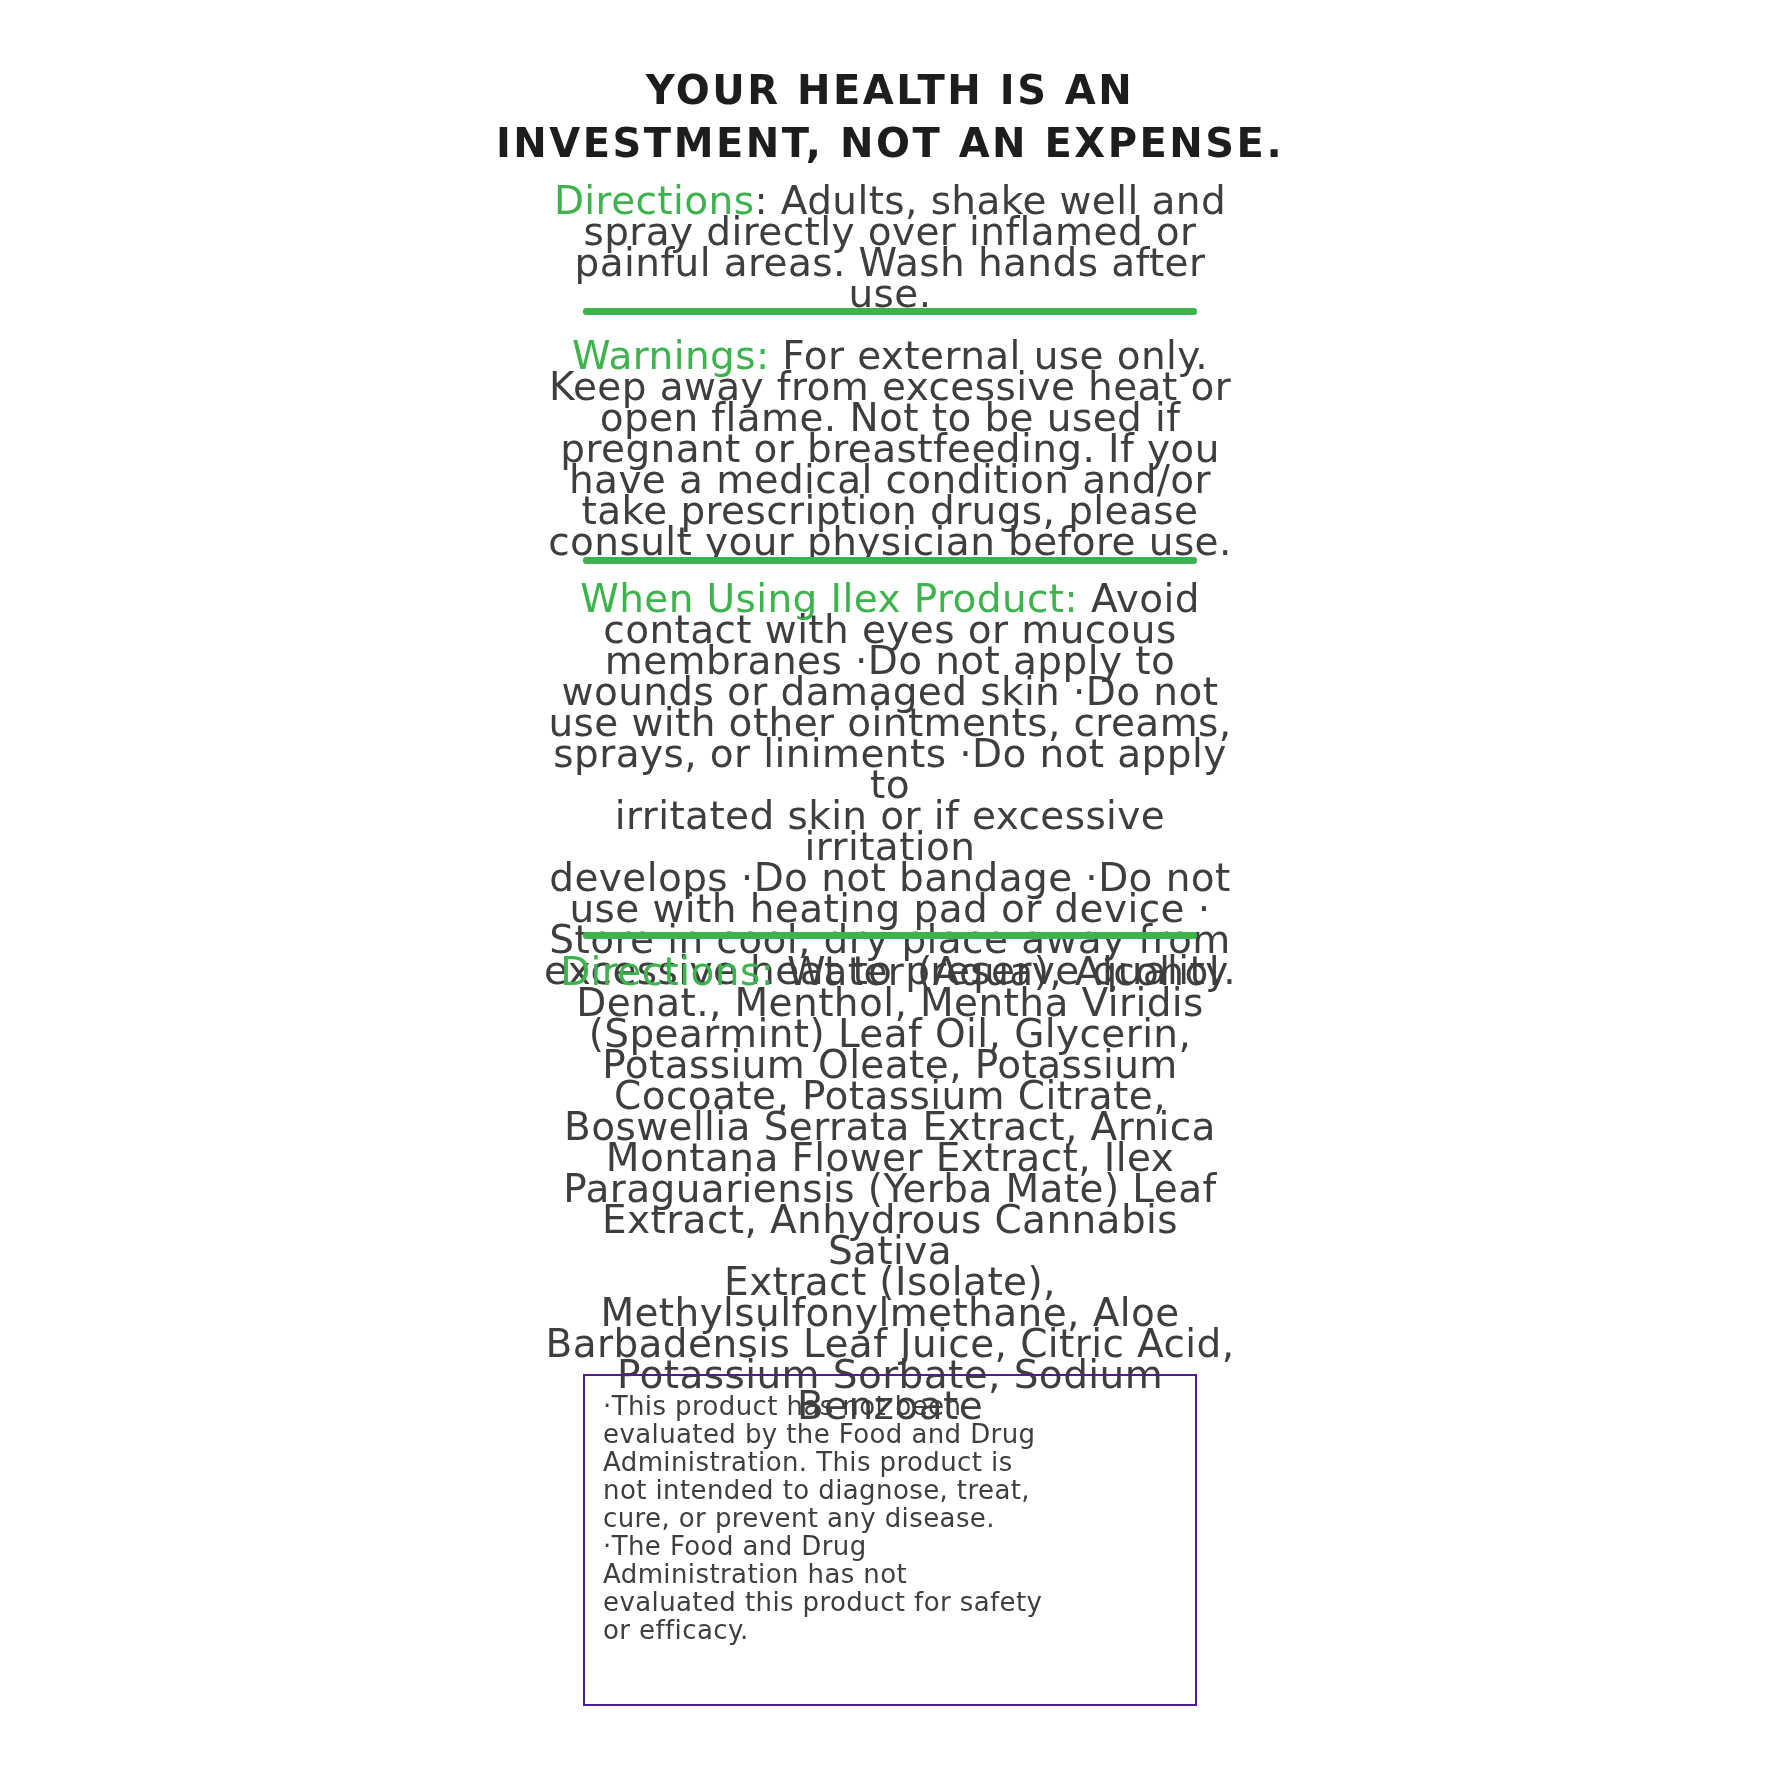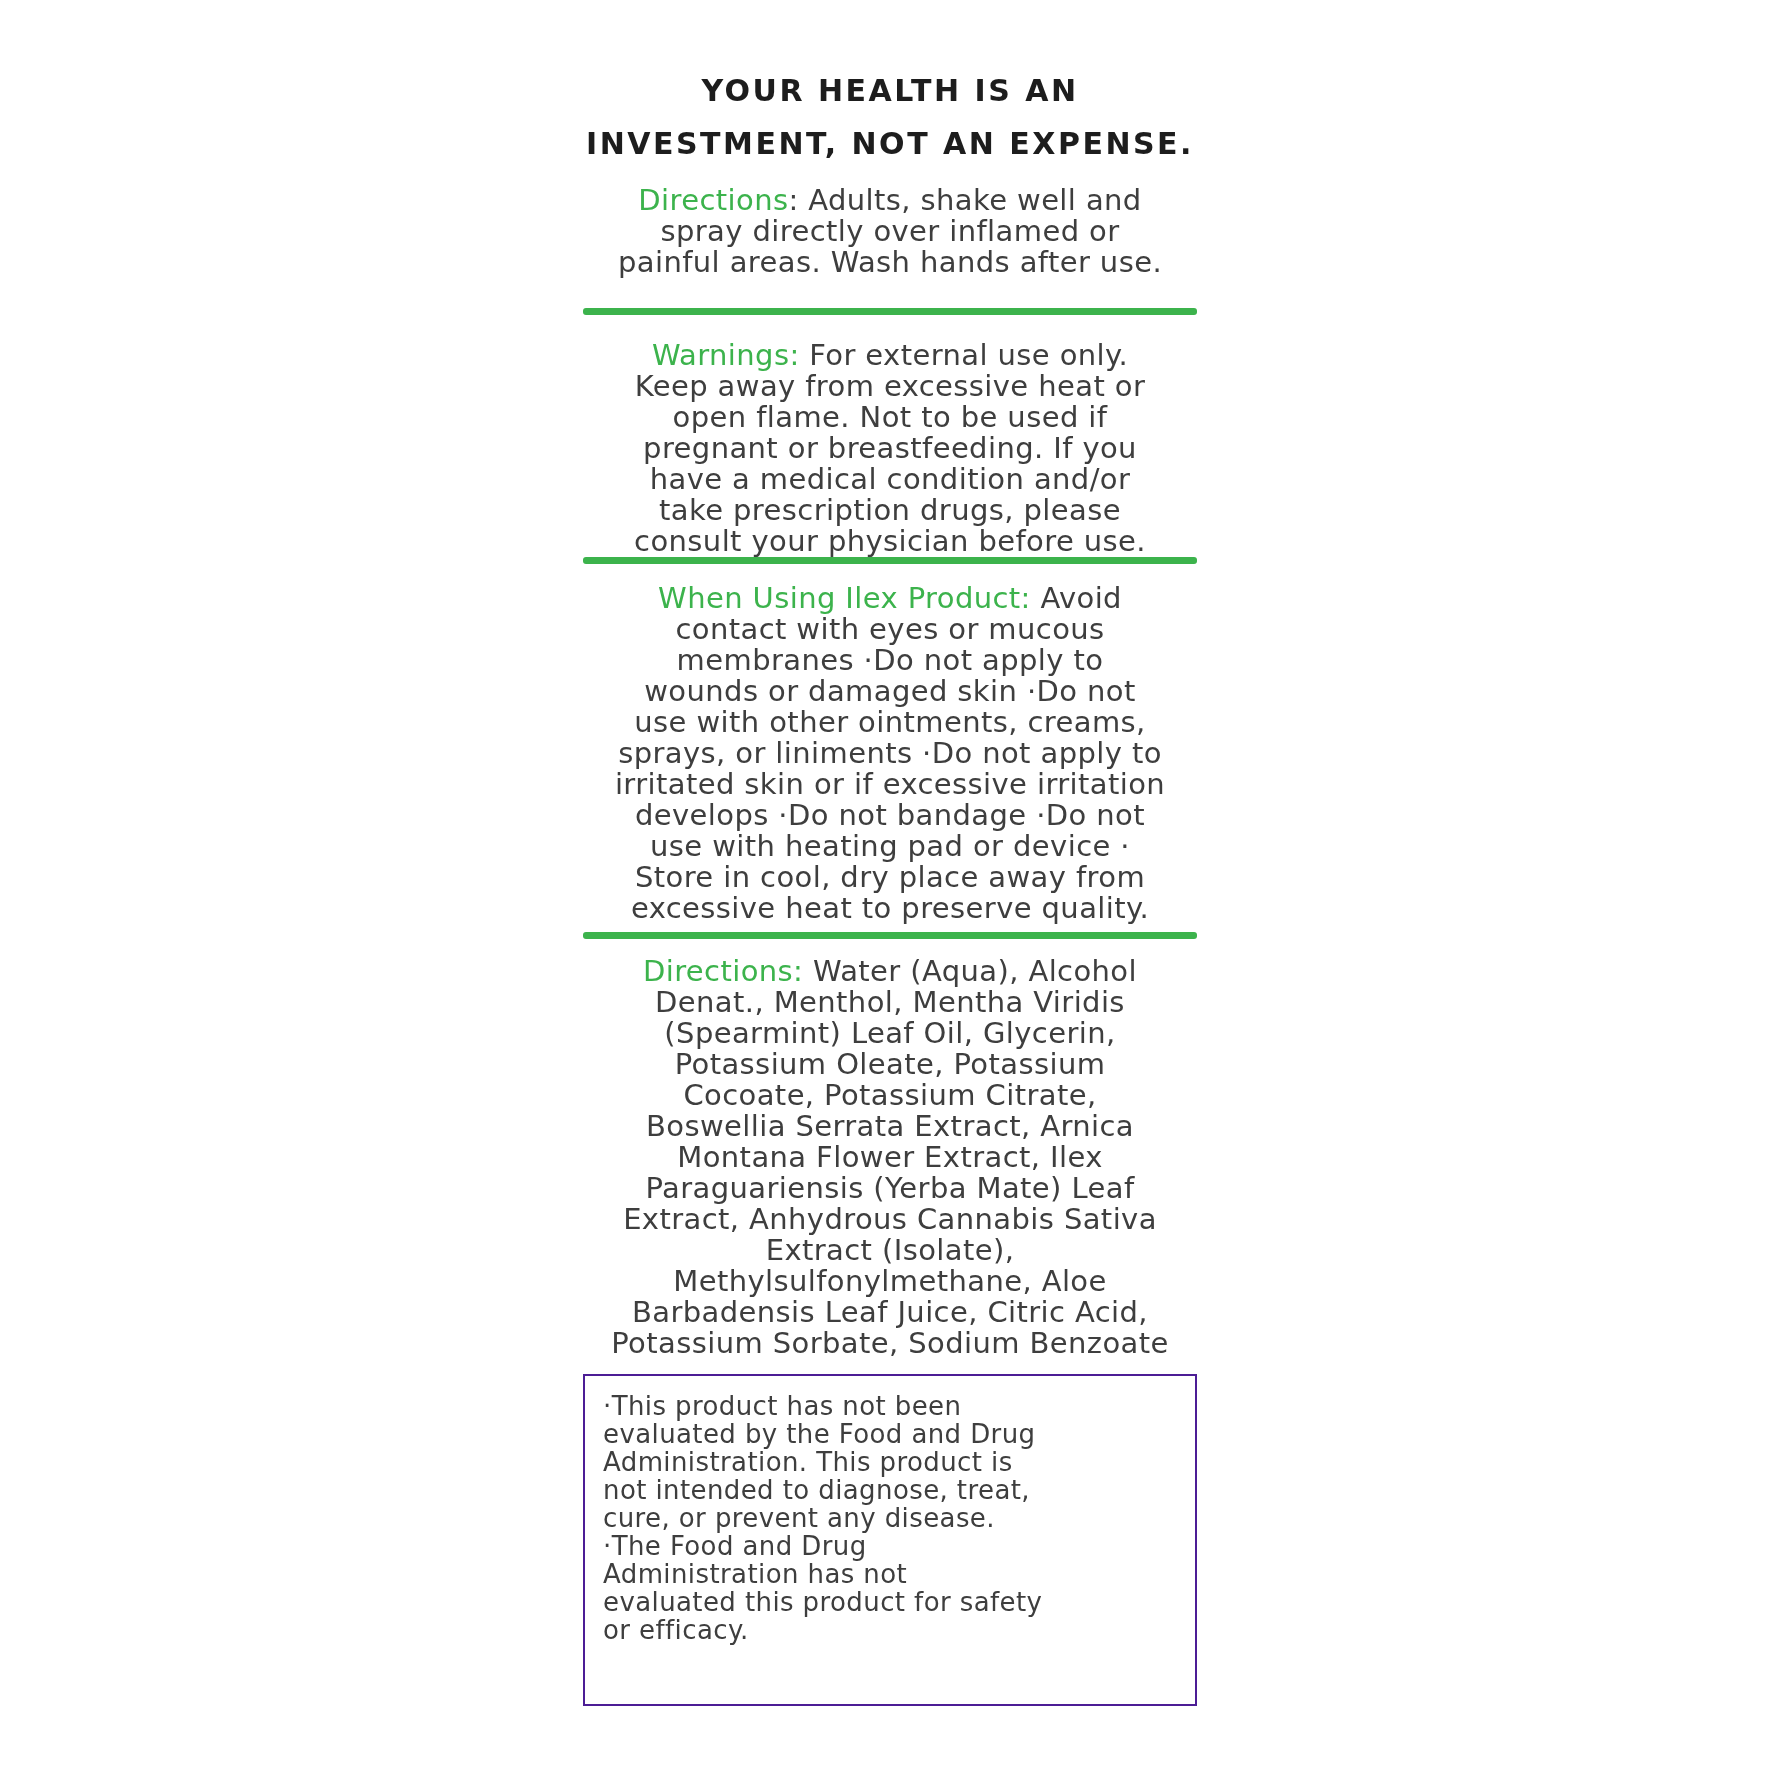--- a/index.html
+++ b/index.html
@@ -11,33 +11,33 @@
     font-family: "DejaVu Sans", sans-serif;
     overflow: hidden;
   }
   .title {
     position: absolute;
     top: 64px;
     left: 440px;
     width: 900px;
     margin: 0;
     text-align: center;
-    font-size: 30px;
+    font-size: 40px;
     font-weight: 700;
     letter-spacing: 2.5px;
     line-height: 53px;
     color: #1d1d1d;
     white-space: pre-line;
   }
   .para {
     position: absolute;
     left: 540px;
     width: 700px;
     text-align: center;
-    font-size: 29px;
+    font-size: 39px;
     line-height: 31px;
     letter-spacing: 0.4px;
     color: #3e3e3e;
     white-space: pre-line;
   }
   .label { color: #3cb34c; }
   .divider {
     position: absolute;
     left: 583px;
     width: 614px;

